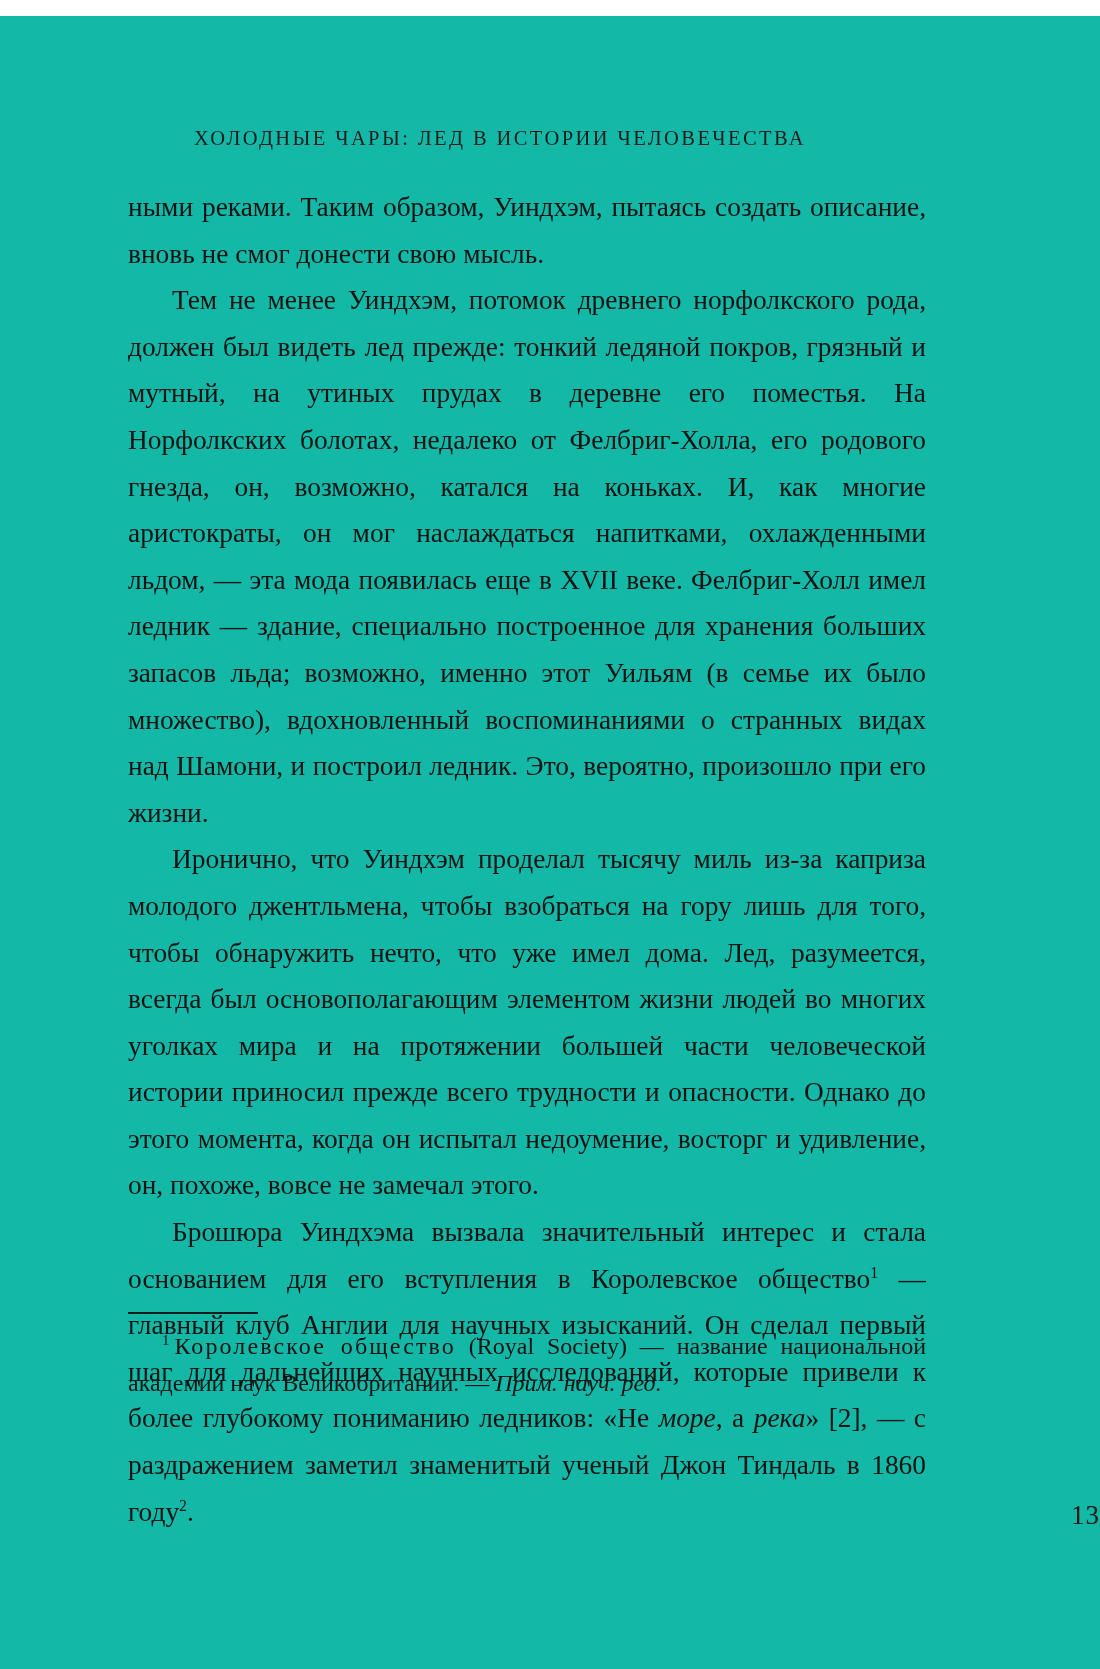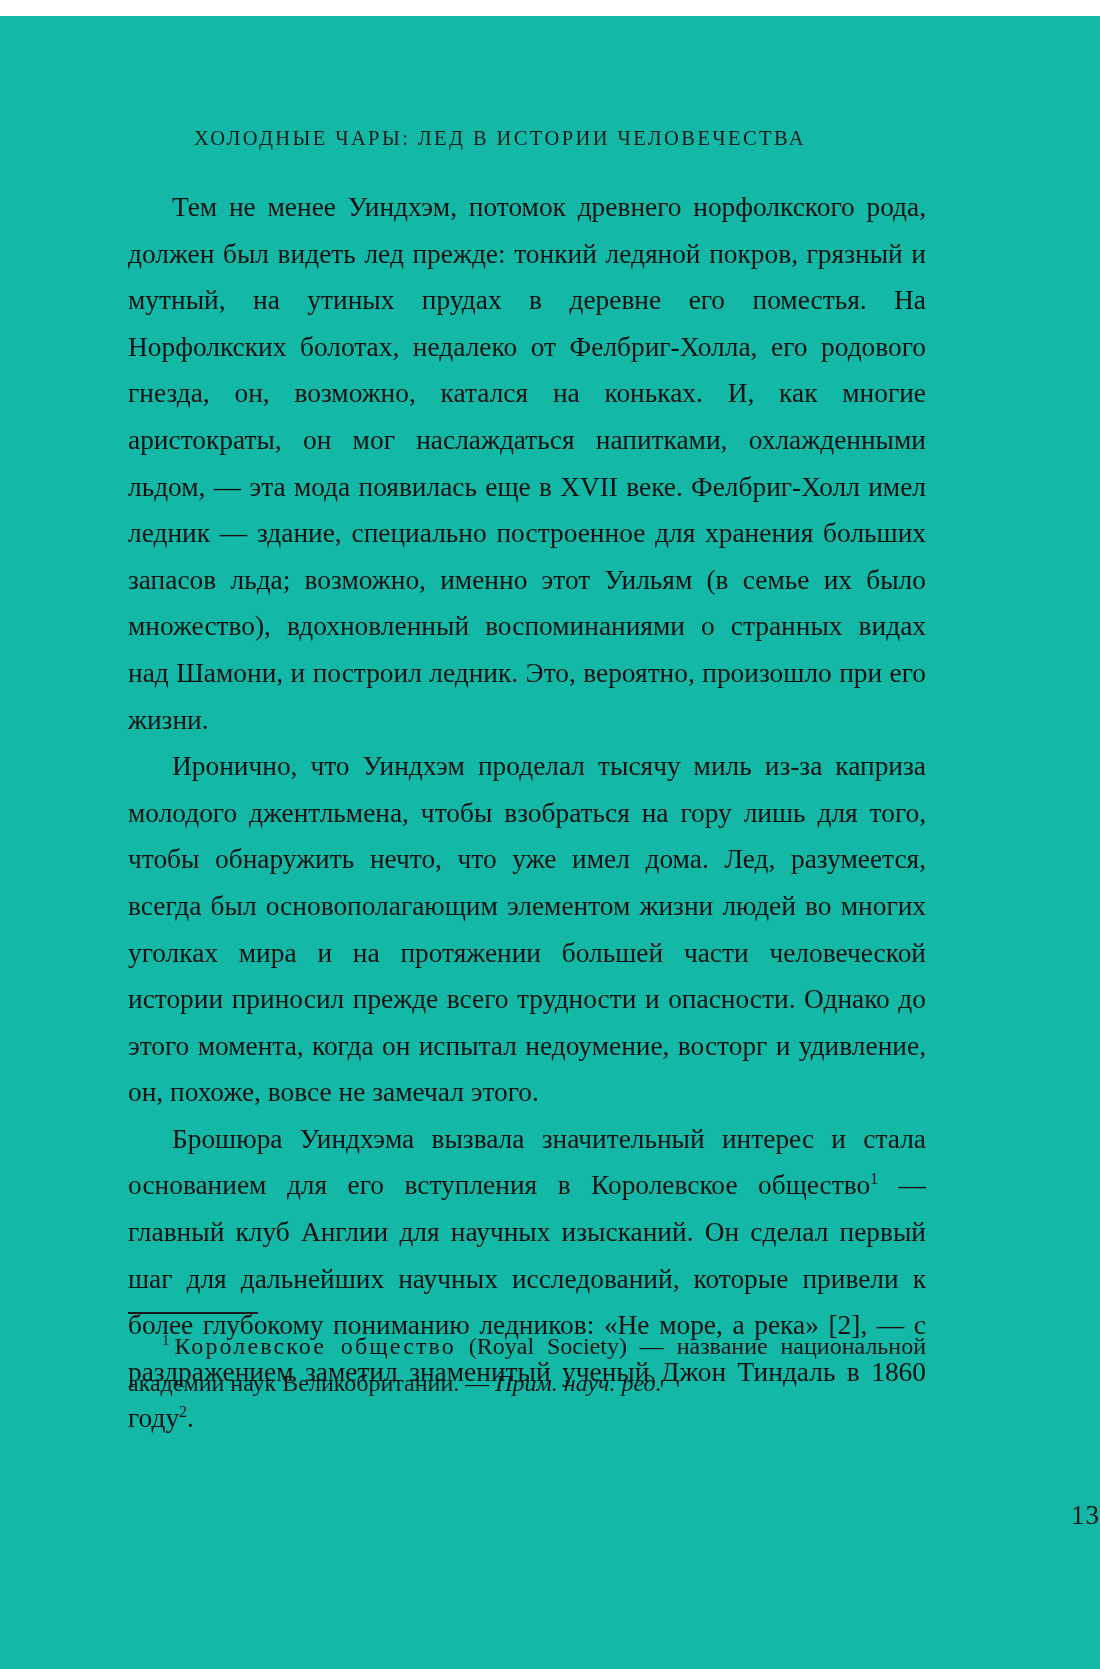--- a/index.html
+++ b/index.html
@@ -53,20 +53,21 @@
     hyphens: manual;
     -webkit-hyphens: manual;
     color: #131313;
   }
 
   .para.indent {
     text-indent: 44px;
   }
 
   .para .it {
+    font-style: italic;
   }
 
   sup.fn-ref {
     font-size: 0.58em;
     vertical-align: super;
     line-height: 0;
   }
 
   
   .footnotes {
@@ -124,20 +125,21 @@
 </style>
 </head>
 <body>
 
 <div class="page">
 
   <div class="running-head">Холодные чары: Лед в истории человечества</div>
 
   <div class="text-column">
 
+    <p class="para">ными реками. Таким образом, Уиндхэм, пытаясь создать описание, вновь не смог донести свою мысль.</p>
 
     <p class="para indent">Тем не менее Уиндхэм, потомок древнего норфолкского рода, должен был видеть лед прежде: тонкий ледяной покров, грязный и мутный, на утиных прудах в деревне его поместья. На Норфолкских болотах, недалеко от Фелбриг-Холла, его родового гнезда, он, возможно, катался на коньках. И, как многие аристократы, он мог наслаждаться напитками, охлажденными льдом, — эта мода появилась еще в XVII веке. Фелбриг-Холл имел ледник — здание, специально построенное для хранения больших запасов льда; возможно, именно этот Уильям (в семье их было множество), вдохновленный воспоминаниями о странных видах над Шамони, и построил ледник. Это, вероятно, произошло при его жизни.</p>
 
     <p class="para indent">Иронично, что Уиндхэм проделал тысячу миль из-за каприза молодого джентльмена, чтобы взобраться на гору лишь для того, чтобы обнаружить нечто, что уже имел дома. Лед, разумеется, всегда был основополагающим элементом жизни людей во многих уголках мира и на протяжении большей части человеческой истории приносил прежде всего трудности и опасности. Однако до этого момента, когда он испытал недоумение, восторг и удивление, он, похоже, вовсе не замечал этого.</p>
 
     <p class="para indent">
       <span>Брошюра Уиндхэма вызвала значительный интерес и стала основанием для его вступления в Королевское общество</span><sup class="fn-ref">1</sup><span> — главный клуб Англии для научных изысканий. Он сделал первый шаг для дальнейших научных исследований, которые привели к более глубокому пониманию ледников: «Не </span><span class="it">море</span><span>, а </span><span class="it">река</span><span>» [2], — с раздражением заметил знаменитый ученый Джон Тиндаль в 1860 году</span><sup class="fn-ref">2</sup><span>.</span>
     </p>
 
   </div>

